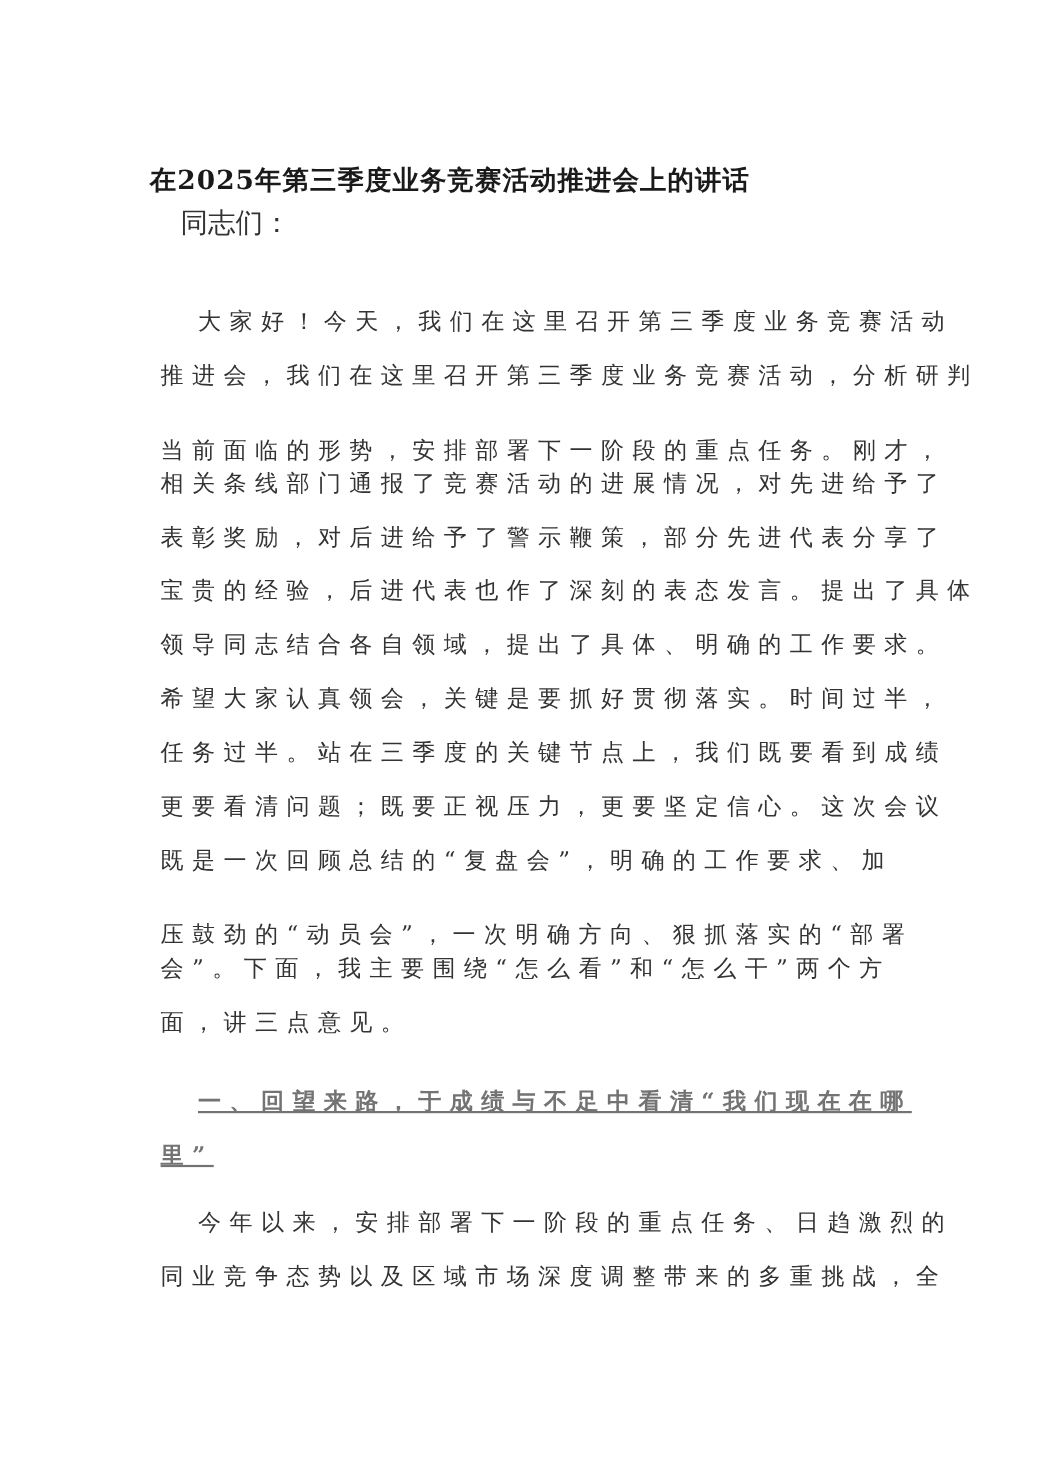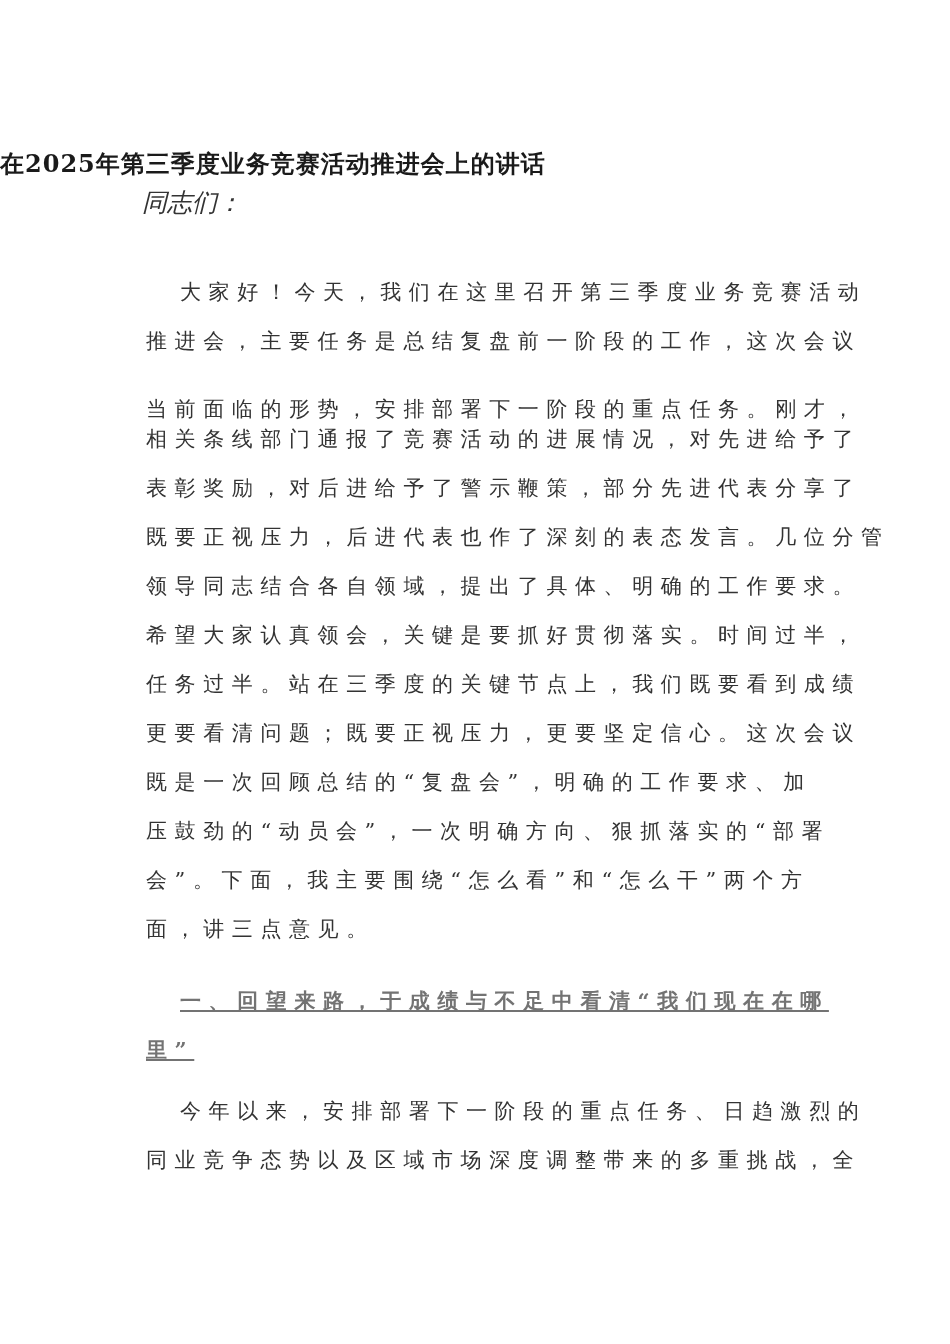--- a/index.html
+++ b/index.html
@@ -1,46 +1,46 @@
 <!DOCTYPE html>
 <html><head>
 <meta charset="utf-8">
 <style>
   html, body { margin: 0; padding: 0; background: #ffffff; }
   body { width: 950px; height: 1344px; position: relative; overflow: hidden;
          font-family: "DejaVu Serif", "Liberation Serif", serif; color: #222; }
   .page { position: absolute; left: 0; top: 0; width: 950px; height: 1344px; background: #fff; }
-  .title { position: absolute; left: 0; top: 148px; width: 818px; text-align: left;
+  .title { position: absolute; left: 0; top: 148px; width: 818px; text-align: center;
            font-size: 24px; font-weight: bold; letter-spacing: 1px; color: #1a1a1a; }
-  .greet { position: absolute; left: 142px; top: 186px; font-size: 25px; color: #333; font-style: italic; }
+  .greet { position: absolute; left: 164px; top: 186px; font-size: 25px; color: #333; }
   .line { position: absolute; left: 146px; width: 660px; font-size: 21px; color: #333;
           white-space: nowrap; letter-spacing: 7.6px; height: 34px; line-height: 34px; }
   .line.indent { left: 180px; width: 626px; }
   .line.heading { font-weight: bold; color: #737373; text-decoration: underline; }
 </style>
 </head>
 <body>
 
 <div class="page">
   <div class="title">在2025年第三季度业务竞赛活动推进会上的讲话</div>
   <div class="greet">同志们：</div>
 
   <div>
     <div class="line indent" style="top:275px">大家好！今天，我们在这里召开第三季度业务竞赛活动</div>
-    <div class="line" style="top:324px">推进会，主要任务是总结复盘前一阶段的工作，这次会议</div>
+    <div class="line" style="top:324px">推进会，我们在这里召开第三季度业务竞赛活动，分析研判</div>
     <div class="line" style="top:392px">当前面临的形势，安排部署下一阶段的重点任务。刚才，</div>
     <div class="line" style="top:422px">相关条线部门通报了竞赛活动的进展情况，对先进给予了</div>
     <div class="line" style="top:471px">表彰奖励，对后进给予了警示鞭策，部分先进代表分享了</div>
-    <div class="line" style="top:520px">既要正视压力，后进代表也作了深刻的表态发言。几位分管</div>
+    <div class="line" style="top:520px">宝贵的经验，后进代表也作了深刻的表态发言。提出了具体</div>
     <div class="line" style="top:569px">领导同志结合各自领域，提出了具体、明确的工作要求。</div>
     <div class="line" style="top:618px">希望大家认真领会，关键是要抓好贯彻落实。时间过半，</div>
     <div class="line" style="top:667px">任务过半。站在三季度的关键节点上，我们既要看到成绩</div>
     <div class="line" style="top:716px">更要看清问题；既要正视压力，更要坚定信心。这次会议</div>
     <div class="line" style="top:765px">既是一次回顾总结的“复盘会”，明确的工作要求、加</div>
-    <div class="line" style="top:814px">压鼓劲的“动员会”，一次明确方向、狠抓落实的“部署</div>
+    <div class="line" style="top:832px">压鼓劲的“动员会”，一次明确方向、狠抓落实的“部署</div>
     <div class="line" style="top:863px">会”。下面，我主要围绕“怎么看”和“怎么干”两个方</div>
     <div class="line" style="top:912px">面，讲三点意见。</div>
   </div>
 
   <div>
     <div class="line indent heading" style="top:984px">一、回望来路，于成绩与不足中看清“我们现在在哪</div>
     <div class="line heading" style="top:1033px">里”</div>
   </div>
 
   <div>

